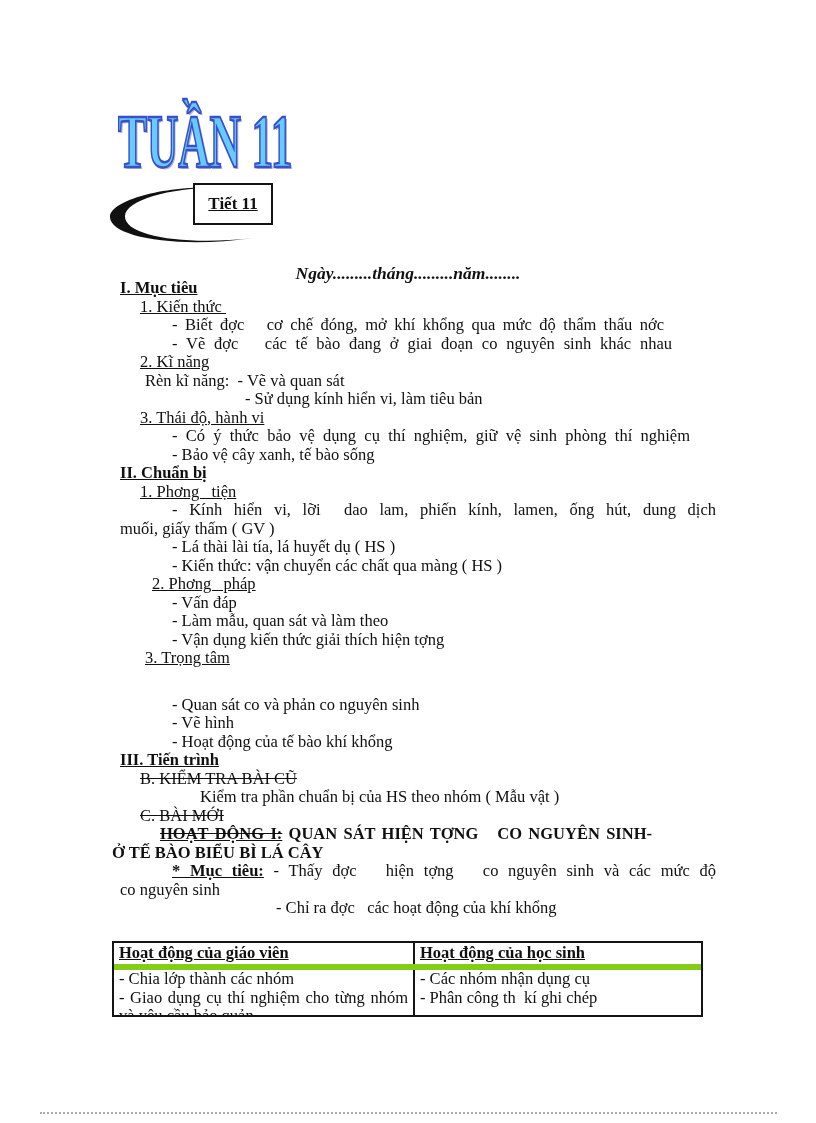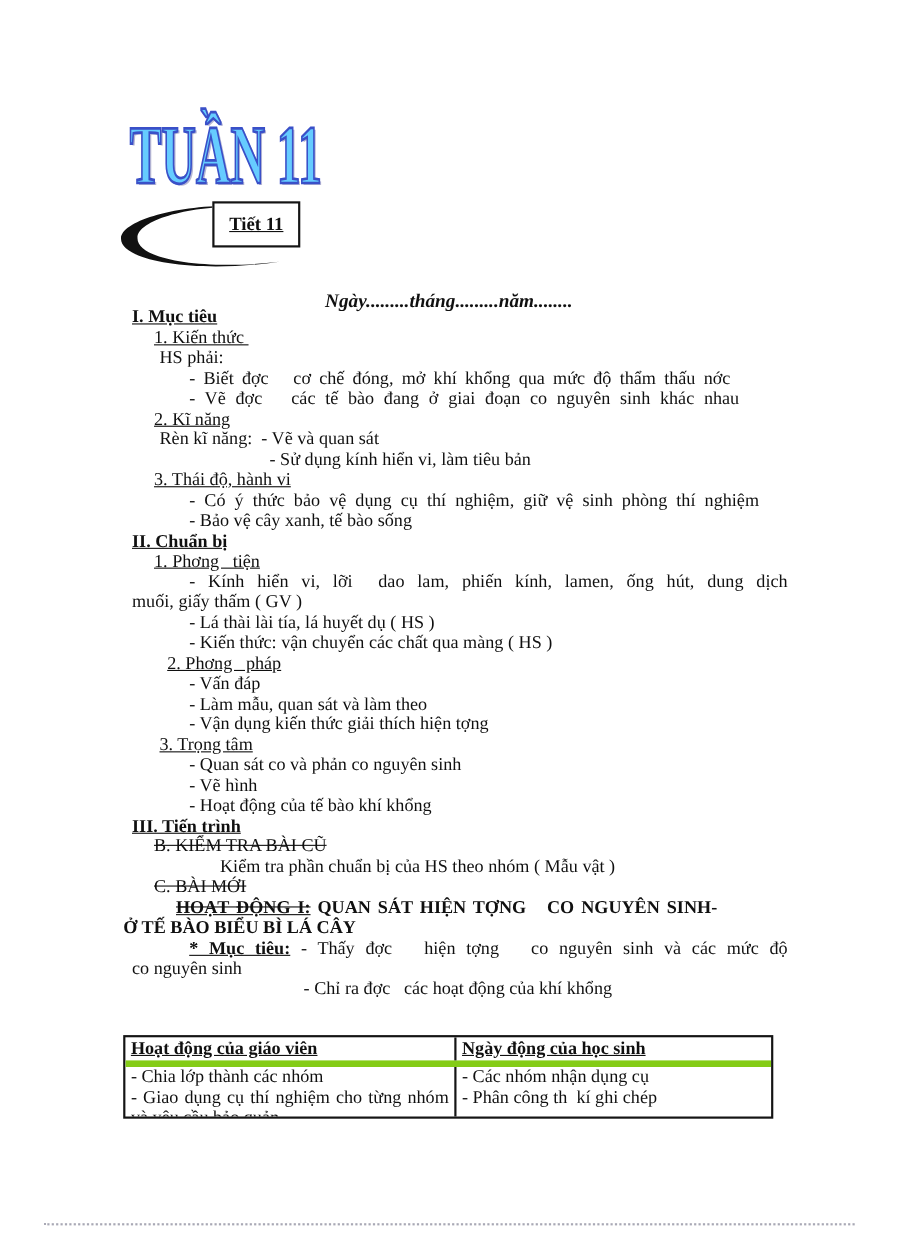--- a/index.html
+++ b/index.html
@@ -65,61 +65,60 @@
   <div class="tiet-box">
     <span>Tiết 11</span>
   </div>
 
 
   <div class="dateline">Ngày.........tháng.........năm........</div>
 
   <div class="doc">
       <div class="line" style="margin-left: 8px;"><span style="font-weight: bold; text-decoration: underline;">I. Mục tiêu</span></div>
       <div class="line" style="margin-left: 28px;"><span style="text-decoration: underline;">1. Kiến thức </span></div>
-      <div class="line" style="margin-left: 33px;"><span>HS phải:</span></div>
       <div class="line j" style="margin-left: 60px; width: 492px;"><span>- Biết đợc   cơ chế đóng, mở khí khổng qua mức độ thẩm thấu nớc</span></div>
       <div class="line j" style="margin-left: 60px; width: 500px;"><span>- Vẽ đợc   các tế bào đang ở giai đoạn co nguyên sinh khác nhau</span></div>
       <div class="line" style="margin-left: 28px;"><span style="text-decoration: underline;">2. Kĩ năng</span></div>
       <div class="line" style="margin-left: 33px;"><span>Rèn kĩ năng:  - Vẽ và quan sát</span></div>
       <div class="line" style="margin-left: 133px;"><span>- Sử dụng kính hiển vi, làm tiêu bản</span></div>
       <div class="line" style="margin-left: 28px;"><span style="text-decoration: underline;">3. Thái độ, hành vi</span></div>
       <div class="line j" style="margin-left: 60px; width: 518px;"><span>- Có ý thức bảo vệ dụng cụ thí nghiệm, giữ vệ sinh phòng thí nghiệm</span></div>
       <div class="line" style="margin-left: 60px;"><span>- Bảo vệ cây xanh, tế bào sống</span></div>
       <div class="line" style="margin-left: 8px;"><span style="font-weight: bold; text-decoration: underline;">II. Chuẩn bị</span></div>
       <div class="line" style="margin-left: 28px;"><span style="text-decoration: underline;">1. Phơng   tiện</span></div>
       <div class="line j" style="margin-left: 60px;"><span>- Kính hiển vi, lỡi  dao lam, phiến kính, lamen, ống hút, dung dịch</span></div>
       <div class="line" style="margin-left: 8px;"><span>muối, giấy thấm ( GV )</span></div>
       <div class="line" style="margin-left: 60px;"><span>- Lá thài lài tía, lá huyết dụ ( HS )</span></div>
       <div class="line" style="margin-left: 60px;"><span>- Kiến thức: vận chuyển các chất qua màng ( HS )</span></div>
       <div class="line" style="margin-left: 40px;"><span style="text-decoration: underline;">2. Phơng   pháp</span></div>
       <div class="line" style="margin-left: 60px;"><span>- Vấn đáp</span></div>
       <div class="line" style="margin-left: 60px;"><span>- Làm mẫu, quan sát và làm theo</span></div>
       <div class="line" style="margin-left: 60px;"><span>- Vận dụng kiến thức giải thích hiện tợng</span></div>
       <div class="line" style="margin-left: 33px;"><span style="text-decoration: underline;">3. Trọng tâm</span></div>
-      <div class="line" style="margin-left: 60px;"><span>- Quan sát co và phản co nguyên sinh</span></div>
+      <div class="line" style="margin-left: 60px; margin-top: 28px;"><span>- Quan sát co và phản co nguyên sinh</span></div>
       <div class="line" style="margin-left: 60px;"><span>- Vẽ hình</span></div>
       <div class="line" style="margin-left: 60px;"><span>- Hoạt động của tế bào khí khổng</span></div>
       <div class="line" style="margin-left: 8px;"><span style="font-weight: bold; text-decoration: underline;">III. Tiến trình</span></div>
       <div class="line" style="margin-left: 28px;"><span style="text-decoration: line-through;">B. KIỂM TRA BÀI CŨ</span></div>
       <div class="line" style="margin-left: 88px;"><span>Kiểm tra phần chuẩn bị của HS theo nhóm ( Mẫu vật )</span></div>
       <div class="line" style="margin-left: 28px;"><span style="text-decoration: line-through;">C. BÀI MỚI</span></div>
       <div class="line j" style="margin-left: 48px; width: 492px;"><span style="font-weight: bold; text-decoration: underline line-through;">HOẠT ĐỘNG I:</span><span style="font-weight: bold;"> QUAN SÁT HIỆN TỢNG   CO NGUYÊN SINH-</span></div>
       <div class="line" style="margin-left: 0px;"><span style="font-weight: bold;">Ở TẾ BÀO BIỂU BÌ LÁ CÂY</span></div>
       <div class="line j" style="margin-left: 60px;"><span style="font-weight: bold; text-decoration: underline;">* Mục tiêu:</span><span> - Thấy đợc   hiện tợng   co nguyên sinh và các mức độ</span></div>
       <div class="line" style="margin-left: 8px;"><span>co nguyên sinh</span></div>
       <div class="line" style="margin-left: 164px;"><span>- Chỉ ra đợc   các hoạt động của khí khổng</span></div>
     </div>
 
   <div class="acttable">
     <div class="trow thead">
       <div class="cell c1">
         <span>Hoạt động của giáo viên</span>
       </div>
       <div class="cell c2">
-        <span>Ngày động của học sinh</span>
+        <span>Hoạt động của học sinh</span>
       </div>
     </div>
     <div class="trow tbody">
       <div class="cell c1">
           <p>- Chia lớp thành các nhóm</p>
           <p>- Giao dụng cụ thí nghiệm cho từng nhóm và yêu cầu bảo quản</p>
         </div>
       <div class="cell c2">
           <p>- Các nhóm nhận dụng cụ</p>
           <p>- Phân công th  kí ghi chép</p>

